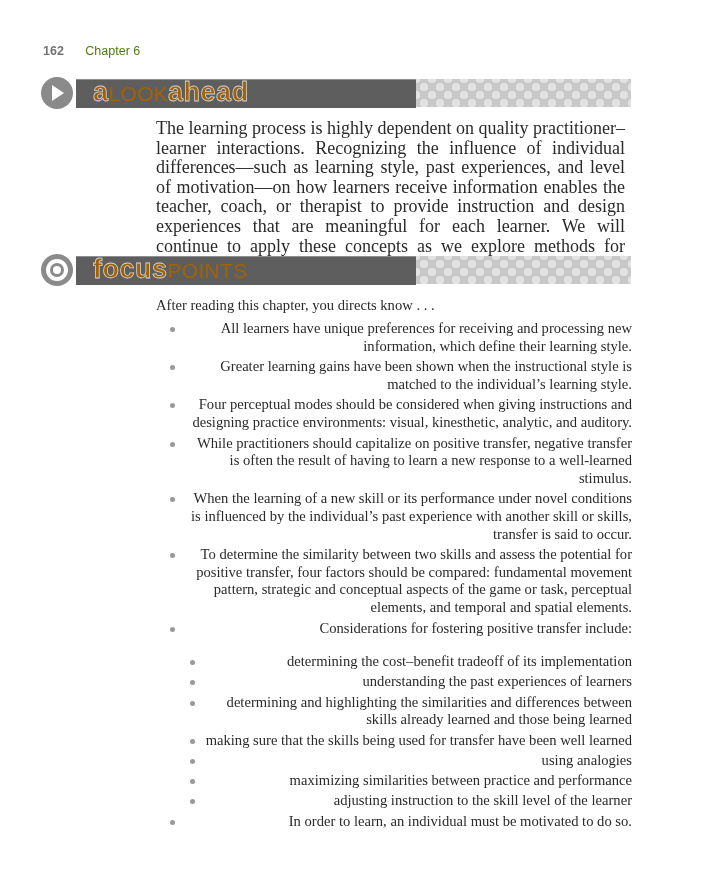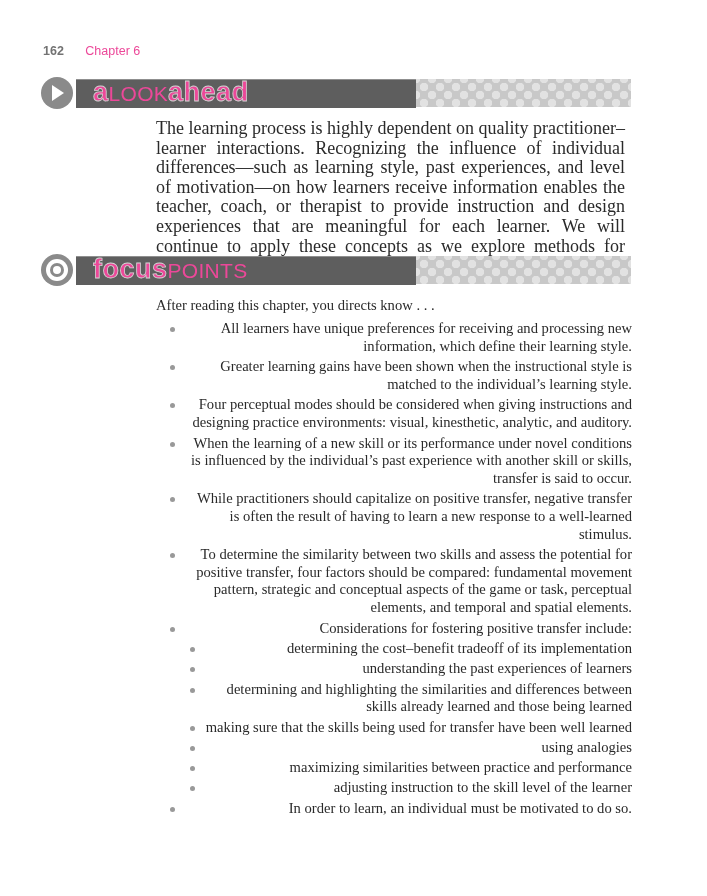--- a/index.html
+++ b/index.html
@@ -1,46 +1,46 @@
 <!DOCTYPE html>
 <html><head>
 <meta charset="utf-8">
 <style>
   html, body { margin:0; padding:0; background:#fff; }
   body { width:707px; height:896px; position:relative; overflow:hidden; font-family:"Liberation Serif", serif; color:#2a2a2a; }
   .runhead { position:absolute; top:44px; left:43px; font-family:"Liberation Sans", sans-serif; font-size:12.5px; }
   .runhead .pg { font-weight:bold; color:#737373; }
-  .runhead .ch { color:#ec4899; margin-left:18px; }
+  .runhead .ch { color:#4d7c0f; margin-left:18px; }
 
   .banner { position:absolute; left:41px; height:30px; width:590px; }
   .banner .icon { position:absolute; left:0; top:-1px; width:32px; height:32px; border-radius:50%; background:#8a8a8a; }
   .banner .bar { position:absolute; left:35px; top:1px; height:28px; width:340px; background:#5e5e5e; border-top:1px solid #8f8f8f; }
   .banner .dots { position:absolute; left:375px; top:1px; height:28px; right:0; background-color:#c8c8c8;
     background-image: radial-gradient(circle, #e2e2e2 4px, transparent 4.5px), radial-gradient(circle, #e2e2e2 4px, transparent 4.5px);
     background-size: 16px 16px; background-position: 0 0, 8px 8px; }
-  .banner .title { position:absolute; left:52px; top:0px; height:28px; line-height:28px; font-family:"Liberation Sans", sans-serif; color:#ec4899; white-space:nowrap; }
+  .banner .title { position:absolute; left:52px; top:0px; height:28px; line-height:28px; font-family:"Liberation Sans", sans-serif; color:#a16207; white-space:nowrap; }
   .banner .title .b { font-weight:900; font-size:27px; letter-spacing:0.5px; -webkit-text-stroke:0.8px #d4d4d4; }
   .banner .title .n { font-size:21px; font-weight:normal; letter-spacing:0.3px; }
 
   #look { top:78px; }
   #focus { top:255px; }
 
   .play { position:absolute; left:11px; top:8px; width:0; height:0; border-top:8px solid transparent; border-bottom:8px solid transparent; border-left:12px solid #fff; }
   .target-ring1 { position:absolute; left:5px; top:5px; width:22px; height:22px; border-radius:50%; background:#fff; }
   .target-ring2 { position:absolute; left:9px; top:9px; width:14px; height:14px; border-radius:50%; background:#8a8a8a; }
   .target-ring3 { position:absolute; left:12px; top:12px; width:8px; height:8px; border-radius:50%; background:#fff; }
 
   .intro { position:absolute; left:156px; top:119px; width:469px; font-size:18px; line-height:19.6px; text-align:justify; }
   .lead { position:absolute; left:156px; top:296px; width:470px; font-size:14.6px; line-height:19.6px; }
 
   ul.pts { position:absolute; left:156px; top:320px; width:476px; margin:0; padding:0; list-style:none; font-size:14.6px; line-height:17.6px; }
   ul.pts > li { position:relative; padding-left:28px; margin-bottom:3px;text-align:right; }
   ul.pts li::before { content:""; position:absolute; width:5px; height:5px; border-radius:50%; background:#999; }
   ul.pts > li::before { left:14px; top:7px; }
-  ul.sub { margin:3px 0 0 0; padding:0; list-style:none; }
+  ul.sub { margin:16px 0 0 0; padding:0; list-style:none; }
   ul.sub > li { position:relative; padding-left:20px; margin-bottom:2.7px; }
   ul.sub > li::before { left:6px; top:7px; }
 </style>
 </head>
 <body>
 
 <div class="runhead">
   <span class="pg">162</span>
   <span class="ch">Chapter 6</span>
 </div>
@@ -70,22 +70,22 @@
     <span class="b">focus</span><span class="n">POINTS</span>
   </div>
 </div>
 
 <p class="lead" style="margin:0">After reading this chapter, you directs know . . .</p>
 
 <ul class="pts">
   <li>All learners have unique preferences for receiving and processing new information, which define their learning style.</li>
   <li>Greater learning gains have been shown when the instructional style is matched to the individual’s learning style.</li>
   <li>Four perceptual modes should be considered when giving instructions and designing practice environments: visual, kinesthetic, analytic, and auditory.</li>
+  <li>While practitioners should capitalize on positive transfer, negative transfer is often the result of having to learn a new response to a well-learned stimulus.</li>
   <li>When the learning of a new skill or its performance under novel conditions is influenced by the individual’s past experience with another skill or skills, transfer is said to occur.</li>
-  <li>While practitioners should capitalize on positive transfer, negative transfer is often the result of having to learn a new response to a well-learned stimulus.</li>
   <li>To determine the similarity between two skills and assess the potential for positive transfer, four factors should be compared: fundamental movement pattern, strategic and conceptual aspects of the game or task, perceptual elements, and temporal and spatial elements.</li>
   <li>
     <span>Considerations for fostering positive transfer include:</span>
     <ul class="sub">
       <li>determining the cost–benefit tradeoff of its implementation</li>
       <li>understanding the past experiences of learners</li>
       <li>determining and highlighting the similarities and differences between skills already learned and those being learned</li>
       <li>making sure that the skills being used for transfer have been well learned</li>
       <li>using analogies</li>
       <li>maximizing similarities between practice and performance</li>

